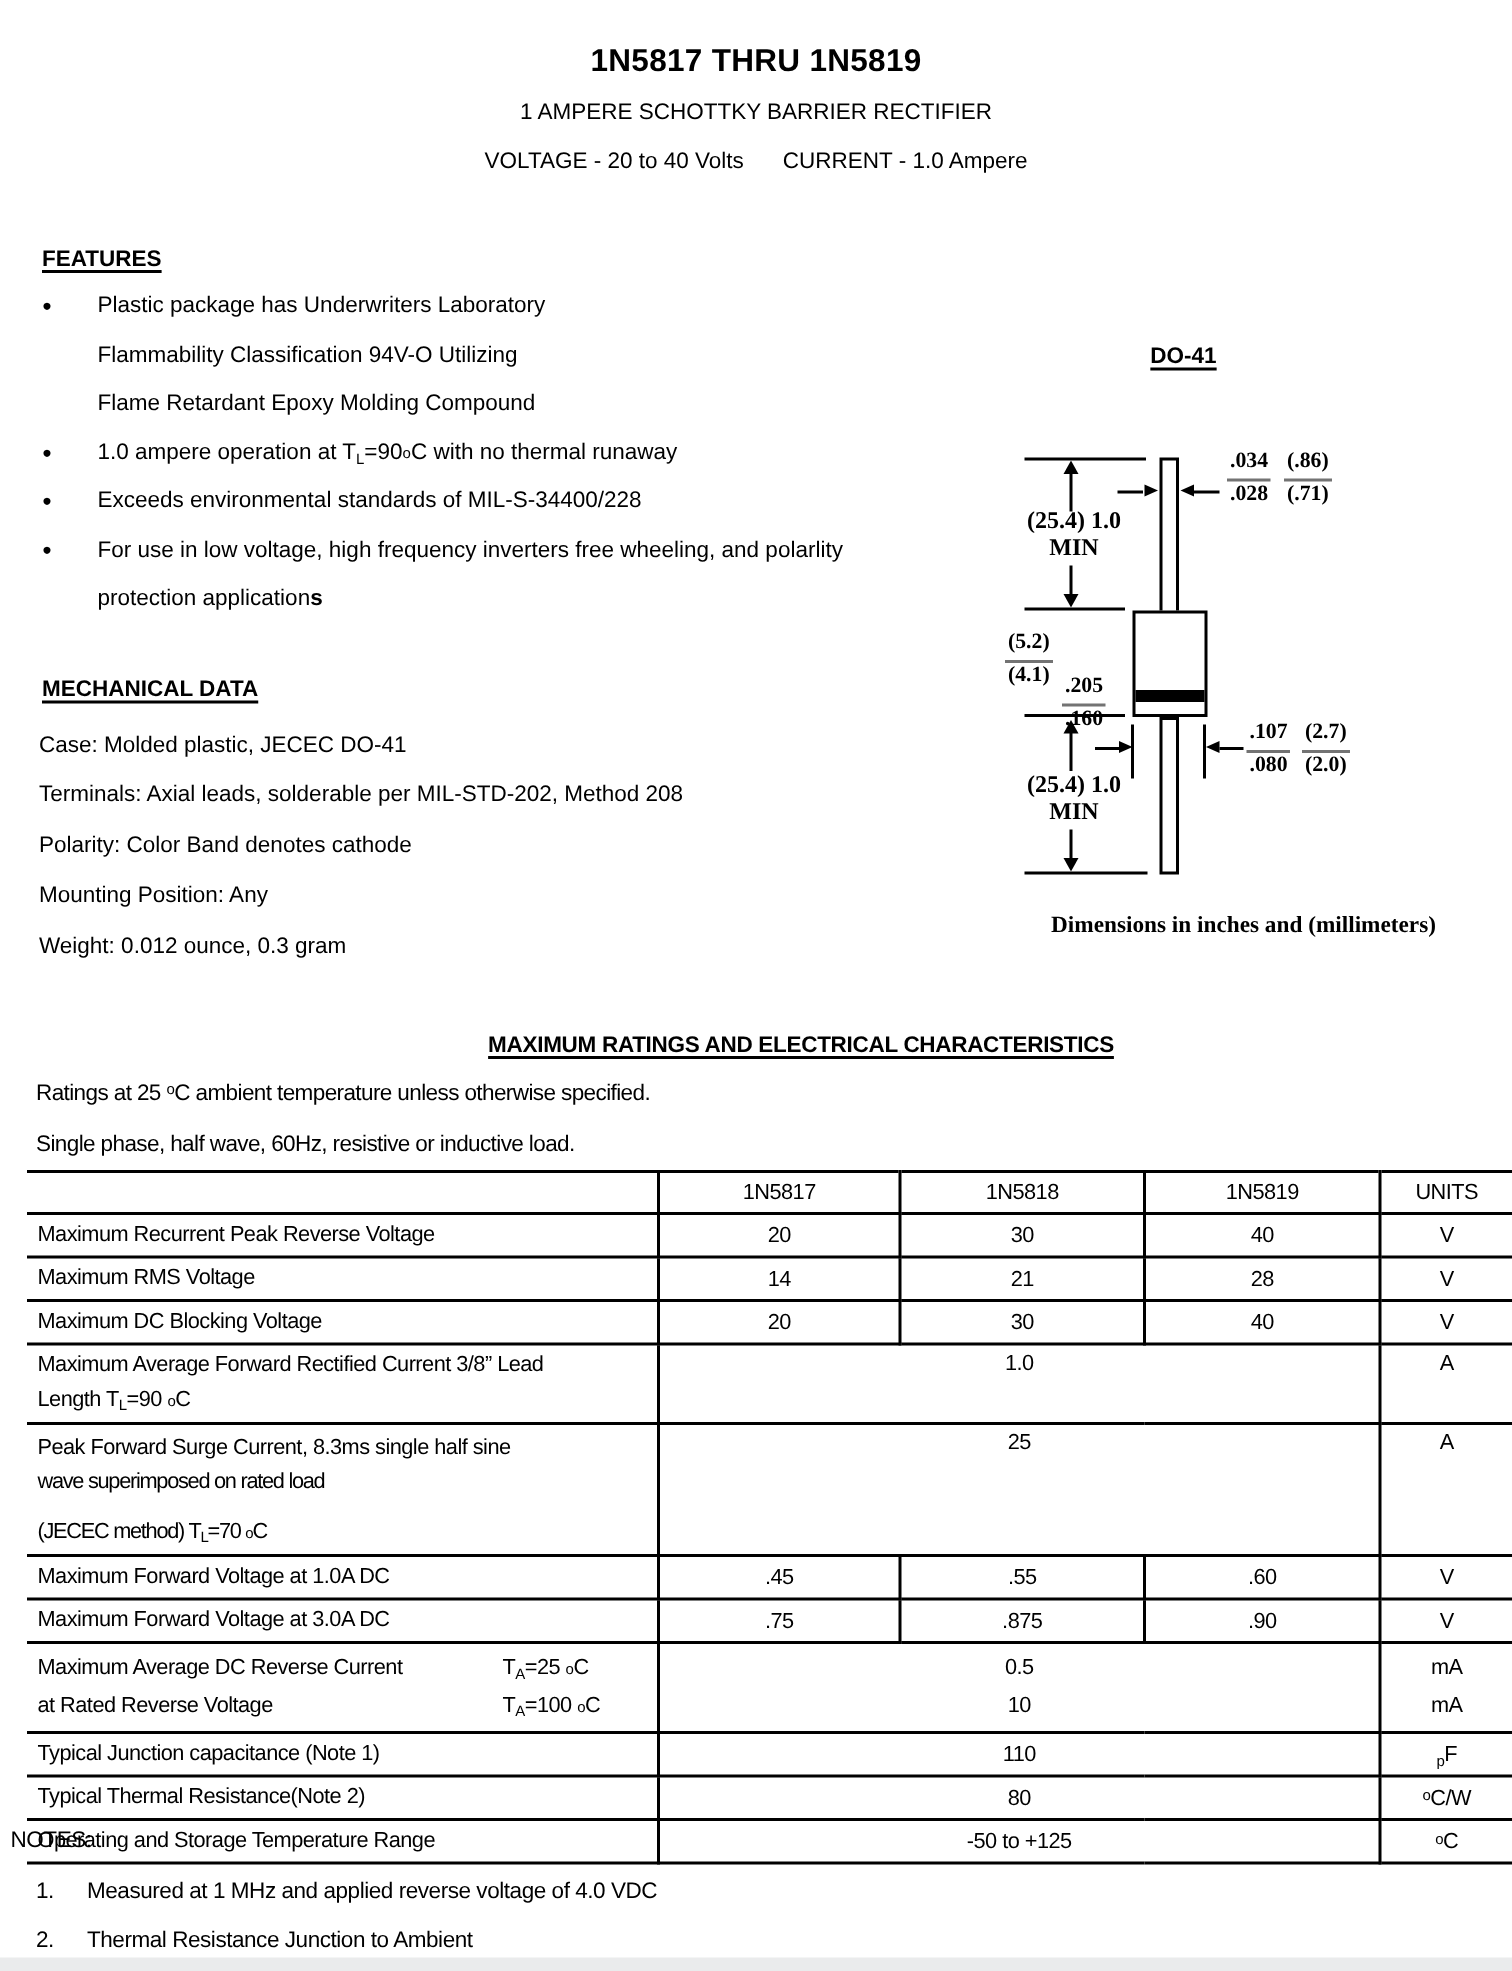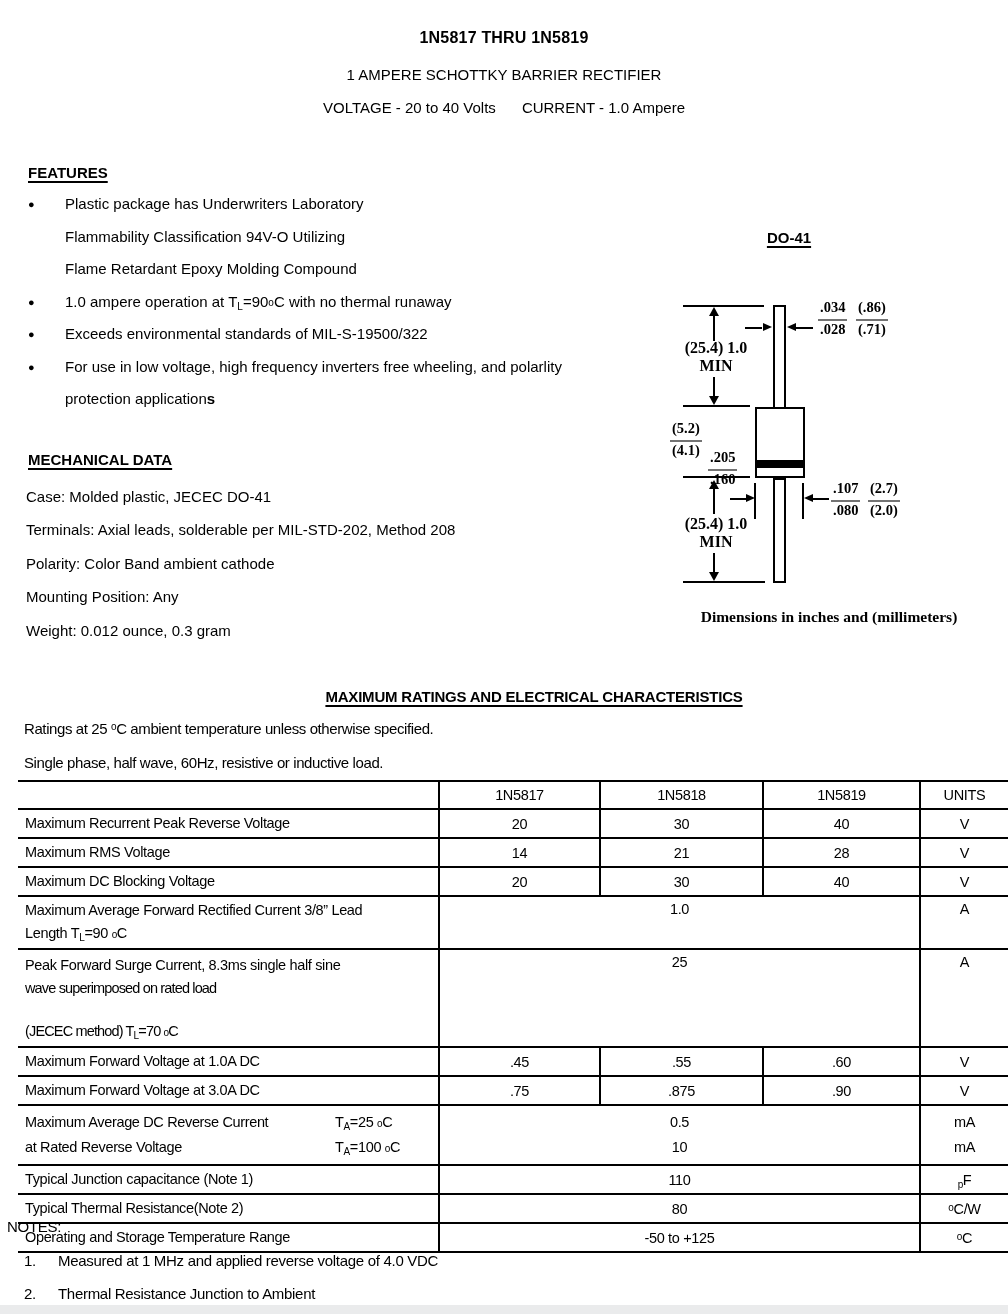--- a/index.html
+++ b/index.html
@@ -6,21 +6,21 @@
   html,body { background:#fff; }
   #page {
     position:relative; width:1008px; height:1314px; background:#ffffff;
     font-family:"Liberation Sans", sans-serif; color:#000; overflow:hidden;
   }
   sup { font-size:10px; position:relative; top:1px; vertical-align:top; }
   sub { font-size:10px; position:relative; top:3px; vertical-align:baseline; }
 
   
   .doc-title { position:absolute; top:29px; left:0; width:100%; text-align:center;
-    font-size:16px; font-weight:bold; letter-spacing:0.2px; }
+    font-size:21px; font-weight:bold; letter-spacing:0.2px; }
   .doc-subtitle { position:absolute; top:66px; left:0; width:100%; text-align:center; font-size:15px; }
   .doc-voltline { position:absolute; top:99px; left:0; width:100%; text-align:center; font-size:15px; }
   .doc-voltline span { margin:0 13px; }
 
   
   .sec-head { position:absolute; font-size:15px; font-weight:bold;
     text-decoration:underline; text-decoration-thickness:1.5px; text-underline-offset:3px; }
 
   
   #features-list { position:absolute; left:28px; top:188px; }
@@ -62,21 +62,21 @@
   
   #ratings-table { position:absolute; left:18px; top:780px; width:990px;
     border-collapse:collapse; table-layout:fixed;
     border-top:2px solid #000; font-size:14.5px; letter-spacing:-0.35px; }
   #ratings-table td { border-bottom:2px solid #000; padding:4px; }
   #ratings-table td.vr { border-right:2px solid #000; }
   #ratings-table td.lab { text-align:left; padding:2px 4px 2px 7px; line-height:23px; }
   #ratings-table td.val, #ratings-table td.unit { text-align:center; }
   #ratings-table td.vtop { vertical-align:top; padding-top:4px; }
   .xc { letter-spacing:-0.85px; }
-  .gap { margin-top:20px; }
+  .gap { margin-top:10px; }
   .r8line { height:25px; line-height:25px; position:relative; }
   .cond { position:absolute; left:310px; top:0; }
 
   
   #notes-head { position:absolute; left:7px; top:1218px; font-size:15px; letter-spacing:-0.3px; }
   .note-item { position:absolute; left:24px; font-size:15px; letter-spacing:-0.3px; }
   .note-num { display:inline-block; width:34px; }
 
   
   #bottom-strip { position:absolute; left:0; top:1305px; width:100%; height:9px; background:#eaebec; }
@@ -105,37 +105,37 @@
     <div class="feat-row">
         <span class="feat-bullet"></span>
         <span>Flame Retardant Epoxy Molding Compound</span>
       </div>
     <div class="feat-row">
         <span class="feat-bullet">●</span>
         <span>1.0 ampere operation at T<sub>L</sub>=90<sup>o</sup>C with no thermal runaway</span>
       </div>
     <div class="feat-row">
         <span class="feat-bullet">●</span>
-        <span>Exceeds environmental standards of MIL-S-19500/322</span>
+        <span>Exceeds environmental standards of MIL-S-34400/228</span>
       </div>
     <div class="feat-row">
         <span class="feat-bullet">●</span>
         <span>For use in low voltage, high frequency inverters free wheeling, and polarlity</span>
       </div>
     <div class="feat-row">
         <span class="feat-bullet"></span>
         <span>protection application<b>s</b></span>
       </div>
   </div>
 
   <div class="sec-head" style="left:28px; top:451px;">MECHANICAL DATA</div>
   <div id="mech-list">
     <div class="mech-line">Case: Molded plastic, JECEC DO-41</div>
     <div class="mech-line">Terminals: Axial leads, solderable per MIL-STD-202, Method 208</div>
-    <div class="mech-line">Polarity: Color Band ambient cathode</div>
+    <div class="mech-line">Polarity: Color Band denotes cathode</div>
     <div class="mech-line">Mounting Position: Any</div>
     <div class="mech-line">Weight: 0.012 ounce, 0.3 gram</div>
   </div>
 
   <div id="diagram">
     <div class="do41">DO-41</div>
 
     <div class="hl" style="left:33px; top:77px; width:81px;"></div>
     <div class="lead" style="left:123px; top:77px; height:105px;"></div>
     <div class="tri up" style="left:59px; top:79px;"></div>

